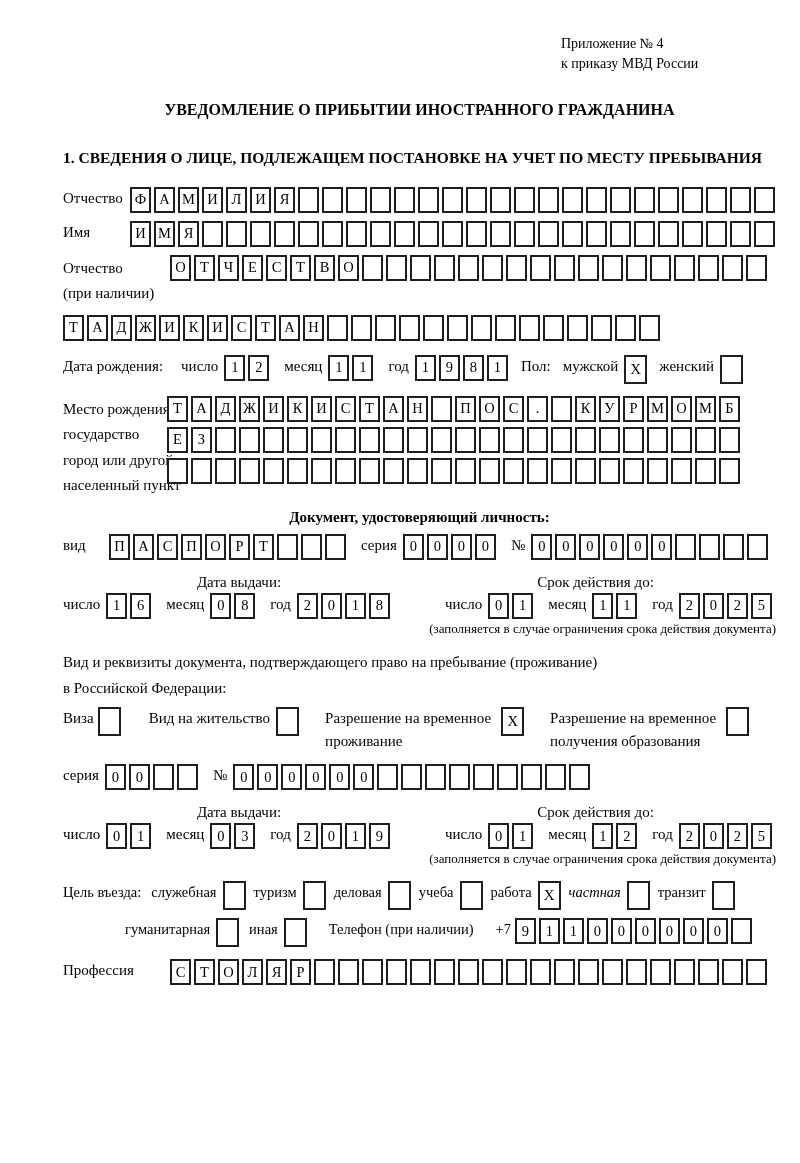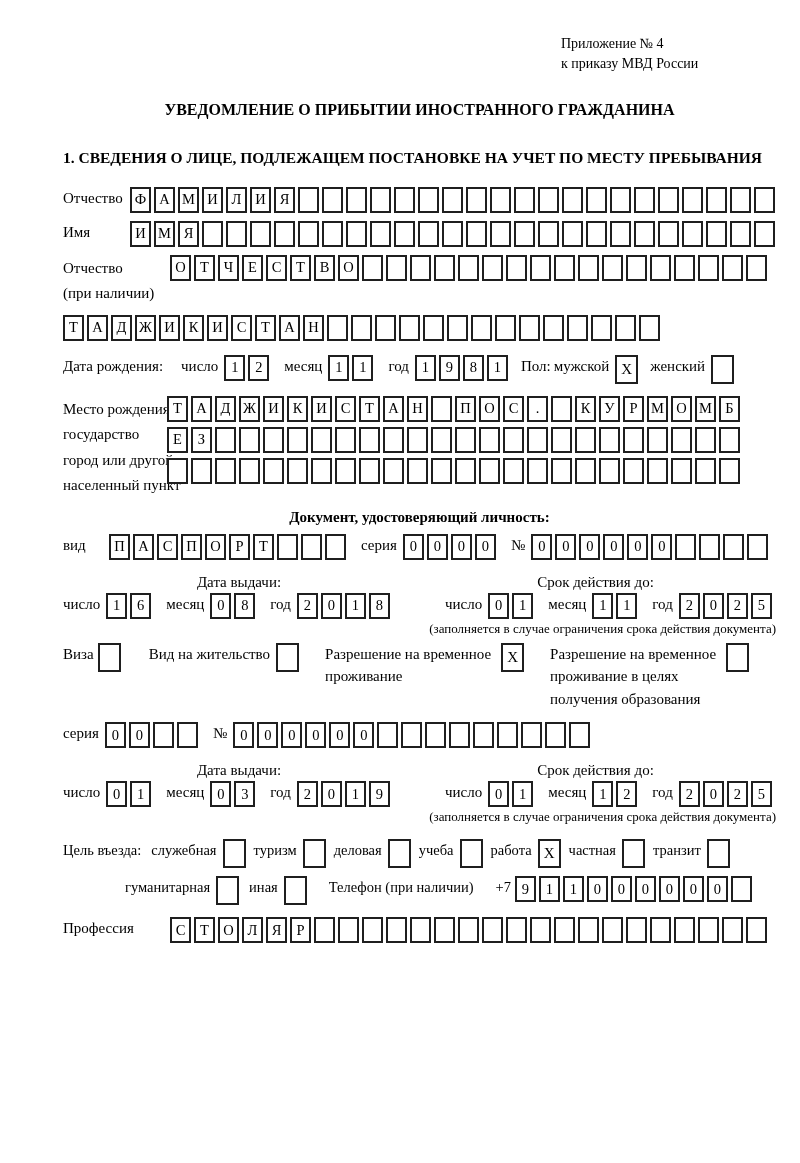--- a/index.html
+++ b/index.html
@@ -198,21 +198,21 @@
         <span class="cb">1</span>
         <span class="cb">1</span>
       </span>
     <span class="word">год</span>
     <span class="boxes">
         <span class="cb">1</span>
         <span class="cb">9</span>
         <span class="cb">8</span>
         <span class="cb">1</span>
       </span>
-    <span class="word" style="margin-left:10px;margin-right:1px;">Пол:</span>
+    <span class="word" style="margin-left:10px;margin-right:10px;">Пол:</span>
     <span class="word" style="margin-left:2px;">мужской</span>
     <span class="cbx">X</span>
     <span class="word">женский</span>
     <span class="cbx"></span>
   </div>
 
   <div class="row mt12">
     <div class="lbl lbl2 w104">
       <div>Место рождения:</div>
       <div>государство</div>
@@ -386,37 +386,40 @@
             <span class="cb">2</span>
             <span class="cb">0</span>
             <span class="cb">2</span>
             <span class="cb">5</span>
           </span>
       </div>
       <div class="note">(заполняется в случае ограничения срока действия документа)</div>
     </div>
   </div>
 
+  <div class="para">
+    <div>Вид и реквизиты документа, подтверждающего право на пребывание (проживание)</div>
+    <div>в Российской Федерации:</div>
+  </div>
 
   <div class="ckrow">
     <span class="word word-first" style="margin-right:4px;">Виза</span>
     <span class="cbx"></span>
     <span class="gap16"></span>
     <span class="word">Вид на жительство</span>
     <span class="cbx"></span>
     <span class="gap16"></span>
     <span class="cklab">
       <div>Разрешение на временное</div>
       <div>проживание</div>
     </span>
     <span class="cbx">X</span>
     <span class="gap16"></span>
     <span class="cklab">
       <div>Разрешение на временное</div>
-      <div>проживание в целях</div>
       <div>получения образования</div>
     </span>
     <span class="cbx"></span>
   </div>
 
   <div class="row mt12">
     <span class="word word-first">серия</span>
     <span class="boxes">
         <span class="cb">0</span>
         <span class="cb">0</span>
@@ -496,21 +499,21 @@
     <span class="word" style="margin-left:4px;">служебная</span>
     <span class="cbx"></span>
     <span class="word" style="margin-left:8px;">туризм</span>
     <span class="cbx"></span>
     <span class="word" style="margin-left:8px;">деловая</span>
     <span class="cbx"></span>
     <span class="word" style="margin-left:8px;">учеба</span>
     <span class="cbx"></span>
     <span class="word" style="margin-left:8px;">работа</span>
     <span class="cbx">X</span>
-    <span class="word" style="margin-left:8px;">частная</span>
+    <span class="word" style="margin-left:8px;font-style:italic;">частная</span>
     <span class="cbx"></span>
     <span class="word" style="margin-left:8px;">транзит</span>
     <span class="cbx"></span>
   </div>
 
   <div class="row" style="padding-left:62px;font-size:14.5px;">
     <span class="word word-first">гуманитарная</span>
     <span class="cbx"></span>
     <span class="word" style="margin-left:10px;">иная</span>
     <span class="cbx"></span>

